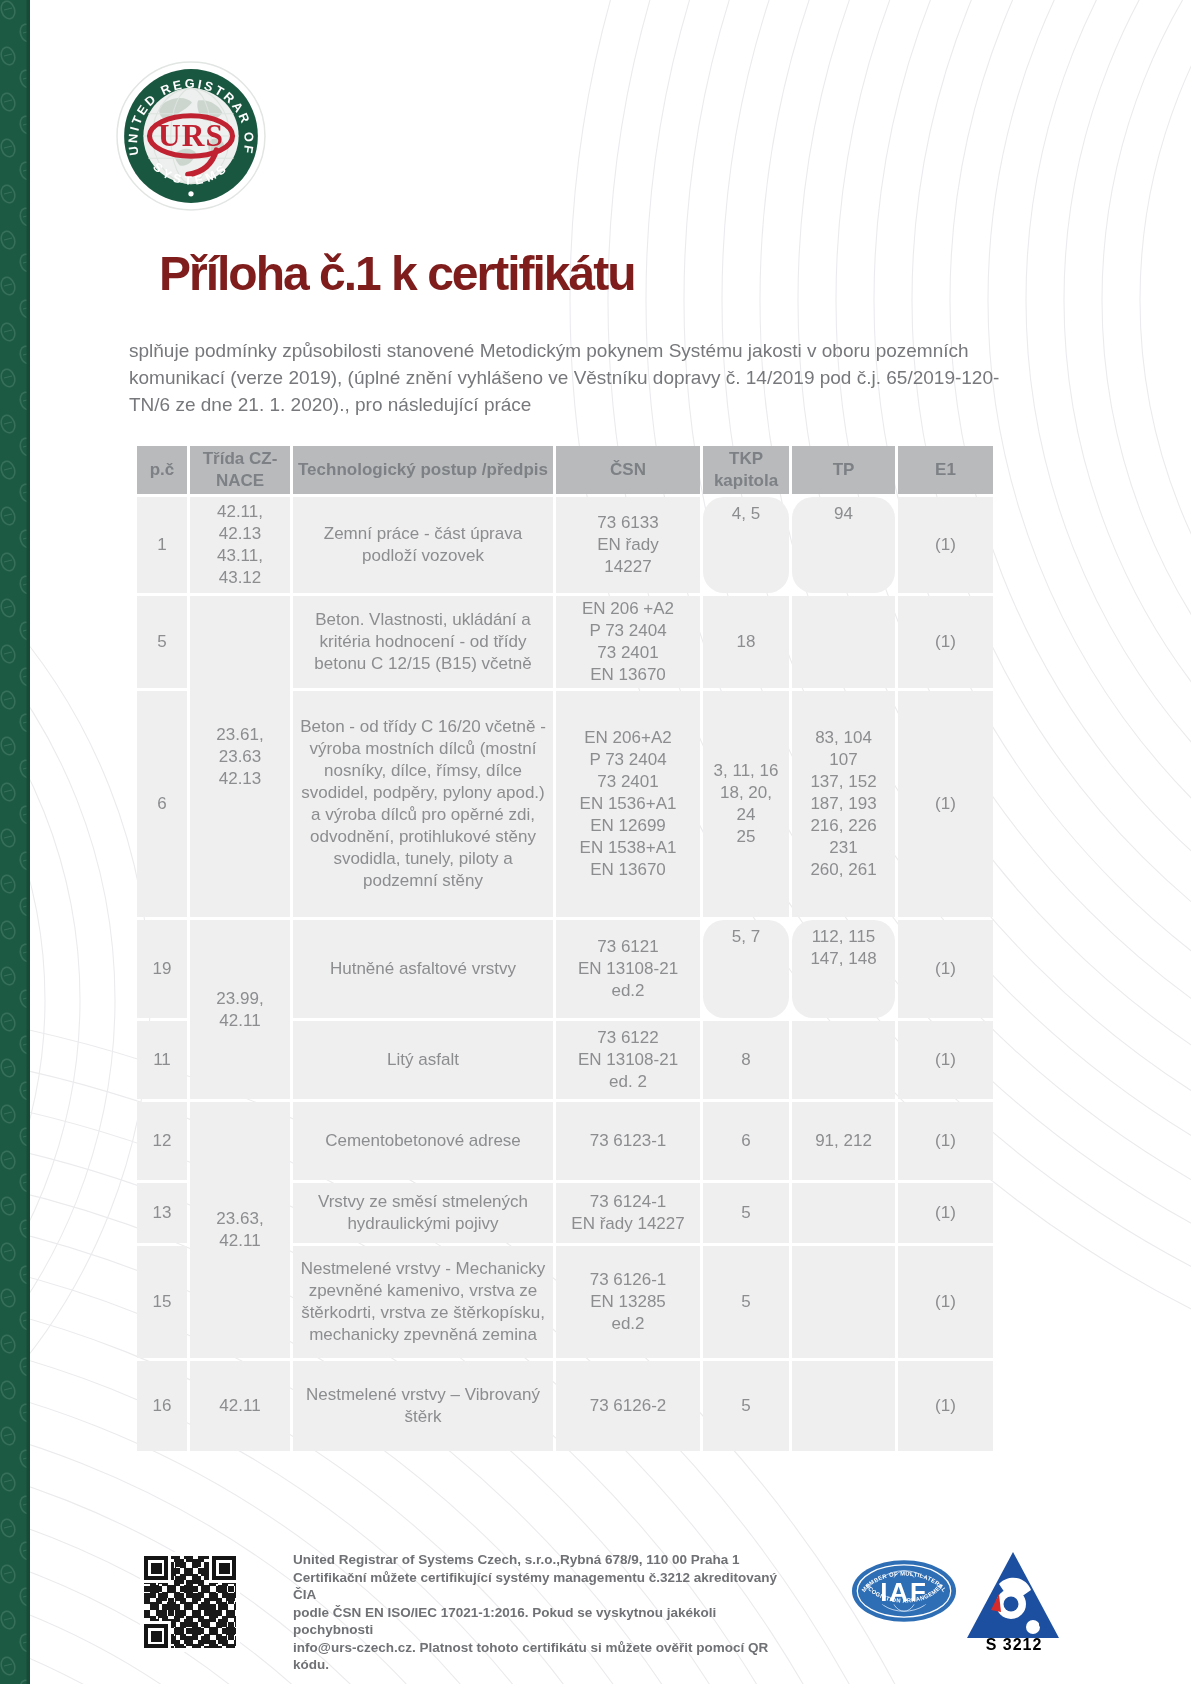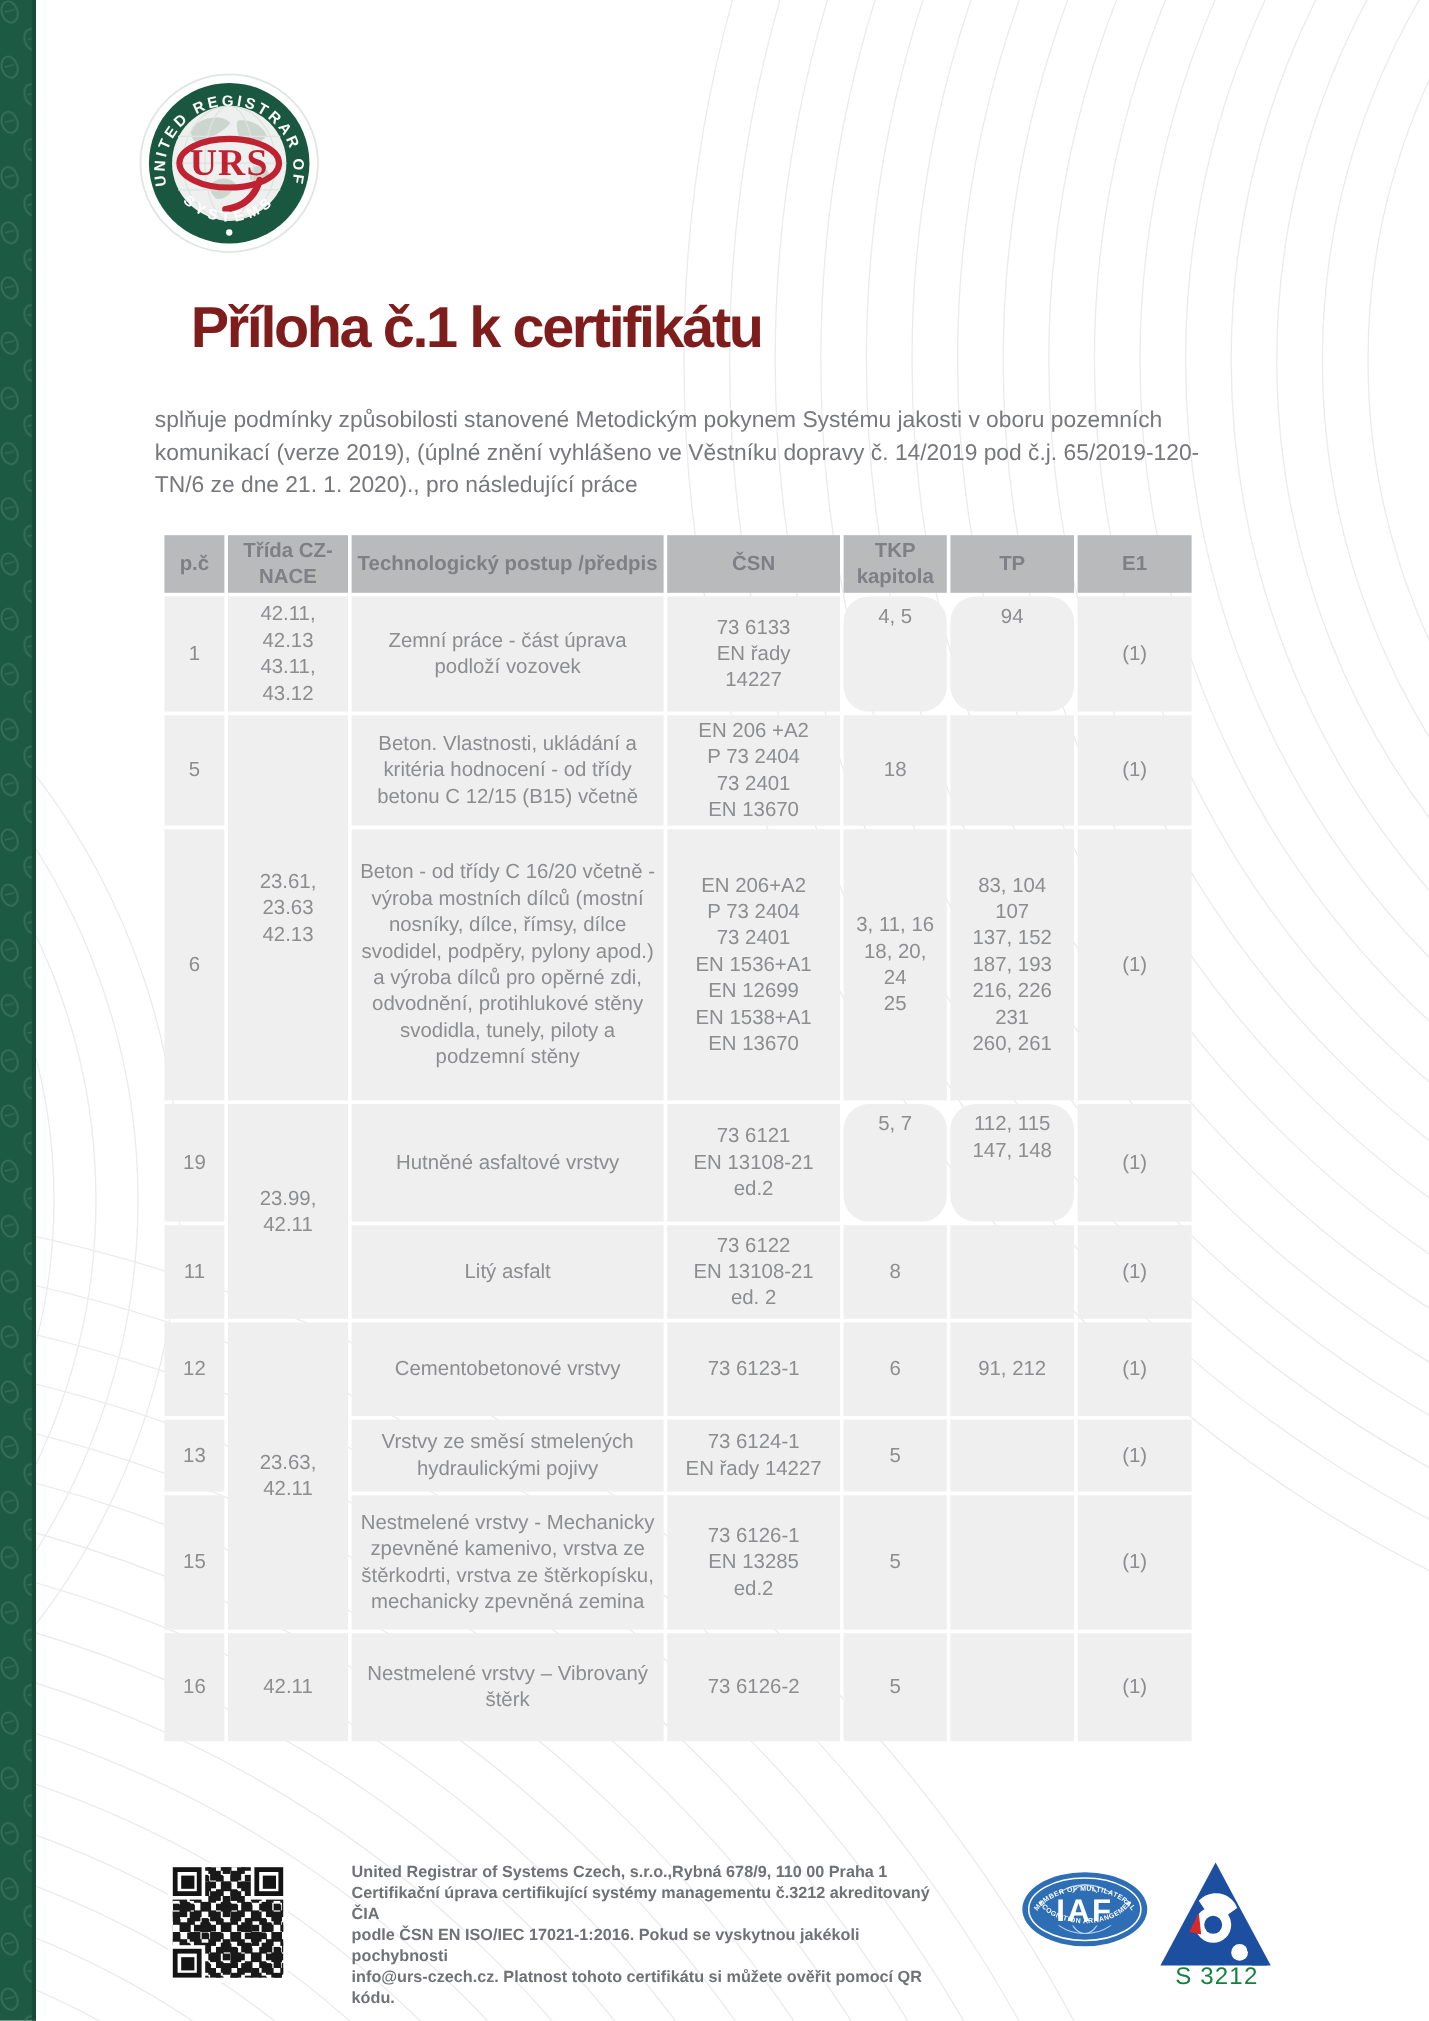--- a/index.html
+++ b/index.html
@@ -54,21 +54,21 @@
   .finder::after{content:"";position:absolute;left:2.5px;top:2.5px;right:2.5px;bottom:2.5px;background:#141414;}
   .f-tl{left:4px;top:4px;} .f-tr{left:72px;top:4px;} .f-bl{left:4px;top:72px;}
   #footer-text{
     position:absolute;left:293px;top:1551px;width:505px;z-index:3;
     font-size:13.5px;font-weight:bold;line-height:17.5px;color:#6f7174;
   }
   #iaf{position:absolute;left:851px;top:1559px;z-index:3;}
   #cia{position:absolute;left:963px;top:1548px;z-index:3;}
   #cia-code{
     position:absolute;left:959px;top:1636px;width:110px;text-align:center;z-index:3;
-    font-size:20px;font-weight:normal;color:#15803d;letter-spacing:1px;
+    font-size:16px;font-weight:bold;color:#000000;letter-spacing:1px;
   }
 </style>
 </head>
 <body>
 
 <svg id="bg" width="1191" height="1684" viewBox="0 0 1191 1684">
   <g fill="none" stroke="#ebebee" stroke-width="1.1">
     <circle cx="1700" cy="300" r="560"></circle>
       <circle cx="1700" cy="300" r="598"></circle>
     <circle cx="1700" cy="300" r="636"></circle>
@@ -250,21 +250,21 @@
 EN 13108-21
 ed. 2</td>
       <td>8</td>
       <td></td>
       <td>(1)</td>
     </tr>
     <tr class="h12">
       <td>12</td>
       <td class="pre" rowspan="3">23.63,
 42.11</td>
-      <td>Cementobetonové vrstvy</td>
+      <td>Cementobetonové adrese</td>
       <td>73 6123-1</td>
       <td>6</td>
       <td>91, 212</td>
       <td>(1)</td>
     </tr>
     <tr class="h13">
       <td>13</td>
       <td>Vrstvy ze směsí stmelených hydraulickými pojivy</td>
       <td class="pre">73 6124-1
 EN řady 14227</td>
@@ -297,21 +297,21 @@
 
 <div id="qr">
   <div class="mods"></div>
   <div class="finder f-tl"></div>
   <div class="finder f-tr"></div>
   <div class="finder f-bl"></div>
 </div>
 
 <div id="footer-text">
   <div>United Registrar of Systems Czech, s.r.o.,Rybná 678/9, 110 00  Praha 1</div>
-  <div>Certifikační úprava certifikující systémy managementu č.3212 akreditovaný ČIA</div>
+  <div>Certifikační můžete certifikující systémy managementu č.3212 akreditovaný ČIA</div>
   <div>podle ČSN EN ISO/IEC 17021-1:2016. Pokud se vyskytnou jakékoli pochybnosti</div>
   <div>info@urs-czech.cz. Platnost tohoto certifikátu si můžete ověřit pomocí QR kódu.</div>
 </div>
 
 <svg id="iaf" width="106" height="64" viewBox="0 0 110 66">
   <defs>
     <path id="iafT" d="M 12,39 A 44,28 0 0 1 98,39" fill="none"></path>
     <path id="iafB" d="M 15,27 A 42,26 0 0 0 95,27" fill="none"></path>
   </defs>
   <ellipse cx="55" cy="33" rx="54" ry="32" fill="#2e6eb5"></ellipse>

